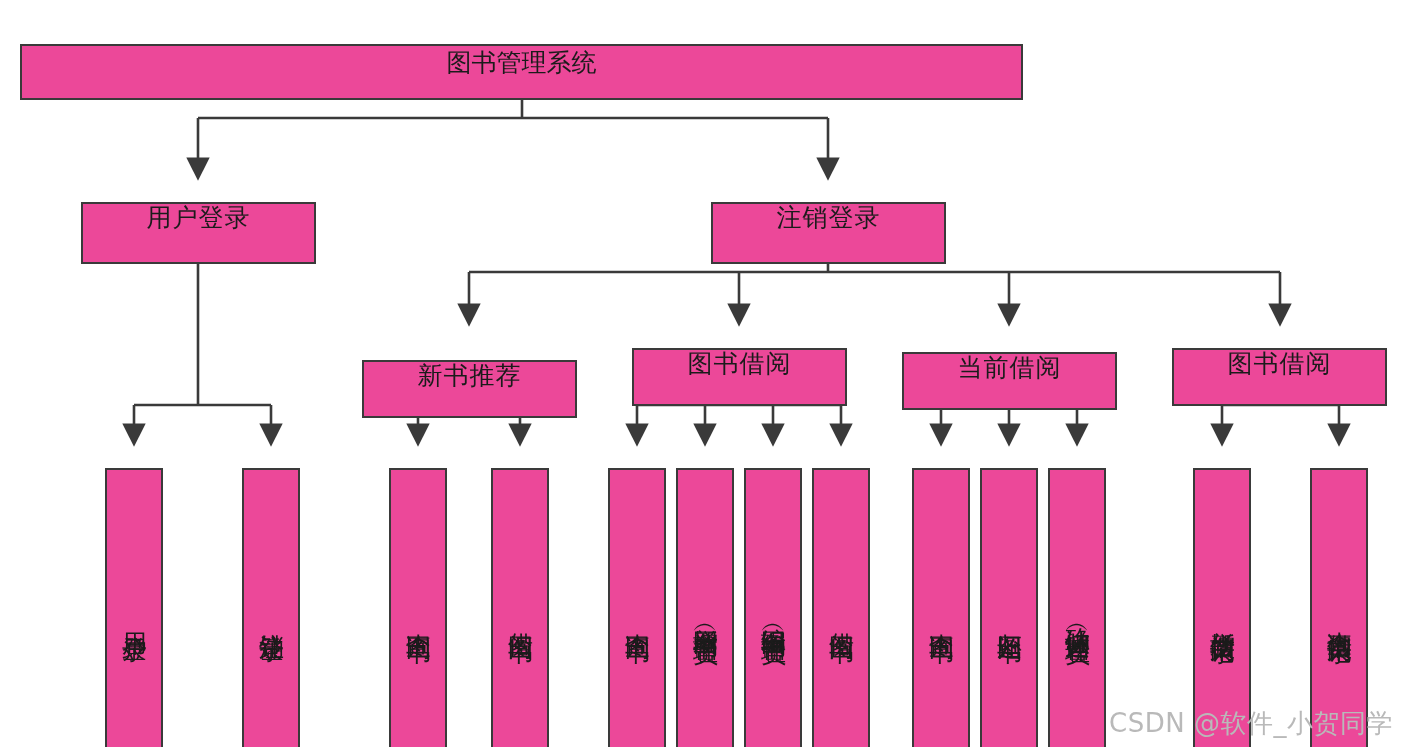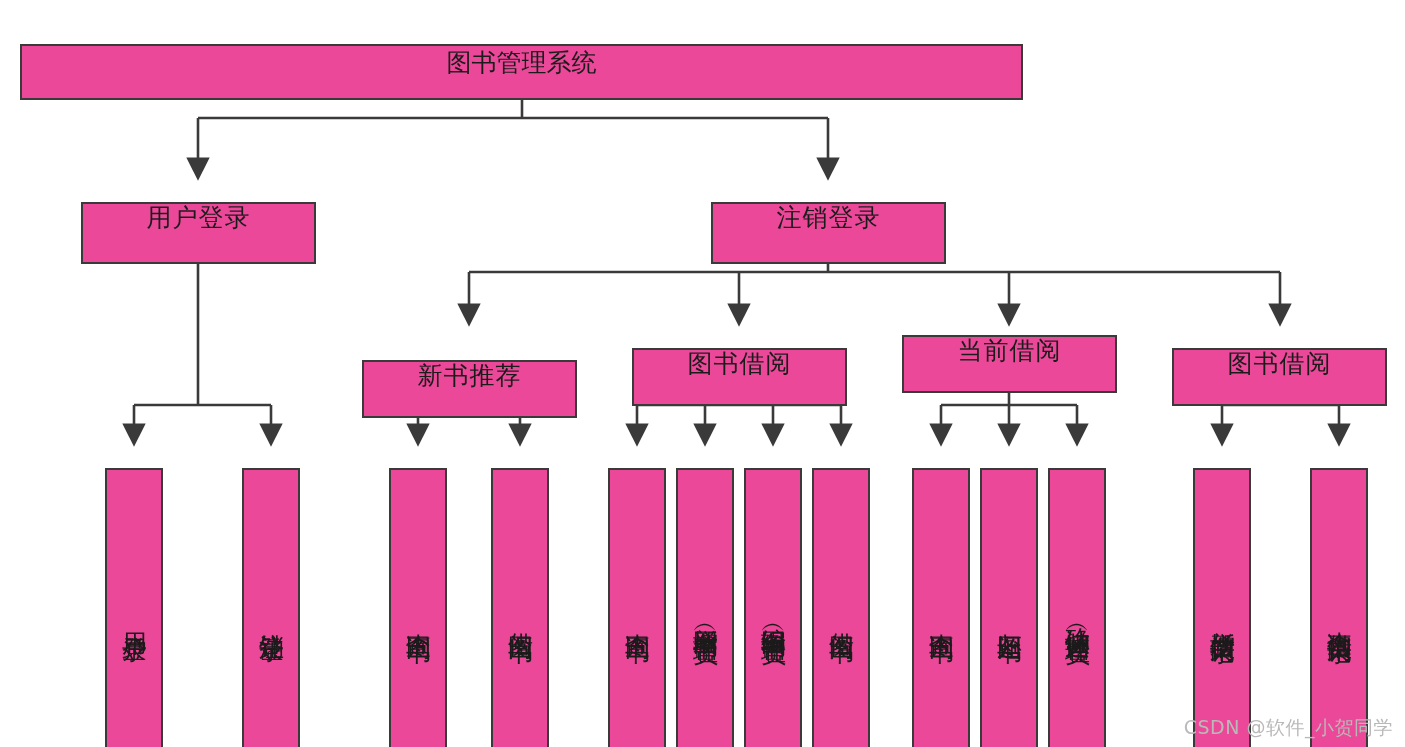--- a/index.html
+++ b/index.html
@@ -49,21 +49,21 @@
     font-size: 25px;
     line-height: 1.12;
     letter-spacing: 2px;
     white-space: nowrap;
     text-align: center;
   }
   .watermark {
     position: absolute;
     right: 12px;
     bottom: 6px;
-    font-size: 19px;
+    font-size: 26px;
     color: #b9b9b9;
     letter-spacing: 0.5px;
     white-space: nowrap;
   }
 </style>
 </head>
 <body>
 
 <div id="canvas">
 
@@ -127,21 +127,21 @@
   <div class="node h" style="left:711px; top:170px; width:235px; height:62px;">
     <span>注销登录</span>
   </div>
 
   <div class="node h" style="left:362px; top:328px; width:215px; height:58px;">
     <span>新书推荐</span>
   </div>
   <div class="node h" style="left:632px; top:316px; width:215px; height:58px;">
     <span>图书借阅</span>
   </div>
-  <div class="node h" style="left:902px; top:303px; width:215px; height:58px;">
+  <div class="node h" style="left:902px; top:320px; width:215px; height:58px;">
     <span>当前借阅</span>
   </div>
   <div class="node h" style="left:1172px; top:316px; width:215px; height:58px;">
     <span>图书借阅</span>
   </div>
 
   <div class="node" style="left:105px; top:436px; width:58px; height:297px;">
     <span class="leaf">用户登录</span>
   </div>
   <div class="node" style="left:242px; top:436px; width:58px; height:297px;">

